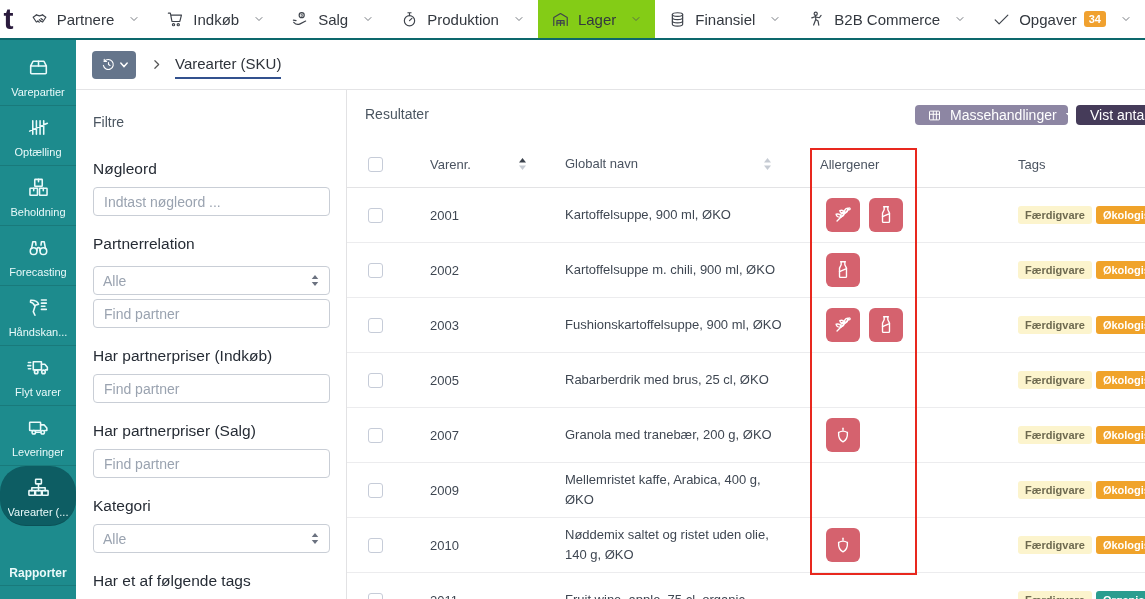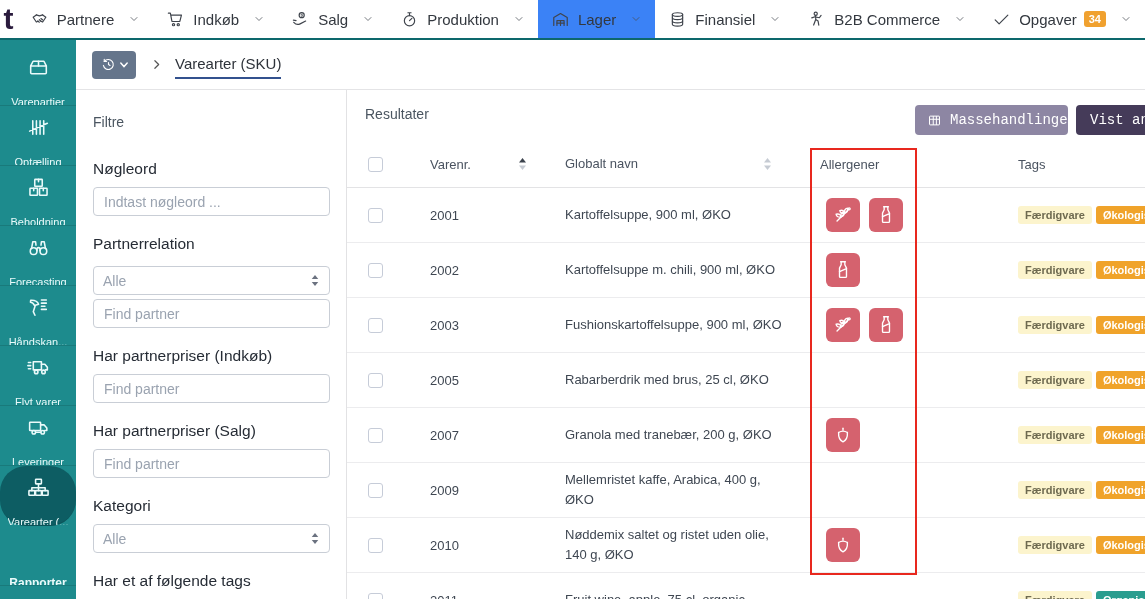--- a/index.html
+++ b/index.html
@@ -7,38 +7,38 @@
     font-family:"Liberation Sans", sans-serif; color:#3d4450; }
   svg { display:block; }
 
   
   .topnav { position:absolute; left:0; top:0; width:1145px; height:40px; background:#fff;
     border-bottom:2px solid #0d686c; display:flex; align-items:stretch; }
   .logo { width:76px; display:flex; align-items:center; justify-content:center;
     font-size:30px; font-weight:600; color:#2a1b3d; }
   .topnav-items { display:flex; align-items:stretch; }
   .nav-item { display:flex; align-items:center; padding:0 13px; cursor:pointer;text-align:center; }
-  .nav-item.active { background:#3b82f6; }
+  .nav-item.active { background:#84cc16; }
   .nicon { width:19px; height:19px; color:#3f444c; margin-right:8px; }
   .nicon svg { width:19px; height:19px; }
   .nlabel { font-size:15px; color:#33383f; white-space:nowrap; }
   .badge { background:#f0a12f; color:#fff; font-size:11px; font-weight:700;
     border-radius:3px; padding:2px 5px; margin-left:7px; }
   .chev { width:12px; height:12px; color:#4a4f57; margin-left:14px; }
   .chev svg { width:12px; height:12px; }
 
   
   .sidebar { position:absolute; left:0; top:40px; width:76px; height:559px;
     background:#1d8b8d; padding-top:6px; }
   .side-item { height:60px; display:flex; flex-direction:column; align-items:center;
     padding-top:9px; cursor:pointer; border-bottom:1px solid rgba(0,0,0,.12); }
   .side-item.active { background:#0d5d63;border-radius:26px; }
   .sicon { width:25px; height:25px; color:#eafafa; }
   .sicon svg { width:25px; height:25px; }
-  .slabel { font-size:11px; color:#eafafa; margin-top:16px; white-space:nowrap;
+  .slabel { font-size:11px; color:#eafafa; margin-top:6px; white-space:nowrap;
     max-width:74px; overflow:hidden; }
   .side-item.no-icon { padding-top:34px; }
   .side-item.no-icon .slabel { font-size:12px; font-weight:700; }
 
   
   .crumbbar { position:absolute; left:76px; top:40px; width:1069px; height:50px;
     background:#fff; border-bottom:1px solid #e4e4e6; display:flex; align-items:center; }
   .history-btn { margin-left:16px; width:44px; height:28px; background:#65758b;
     border-radius:4px; display:flex; align-items:center; justify-content:center;
     gap:4px; color:#fff; cursor:pointer; }
@@ -64,22 +64,22 @@
     display:flex; align-items:center; justify-content:space-between; padding:0 9px;
     cursor:pointer; }
   .fselect .sel-val { font-size:14px; color:#9aa3b0; }
   .fselect svg { width:10px; height:13px; }
   .tagbox { width:237px; min-height:29px; border:1px solid #c9ced6; border-radius:4px;
     display:flex; align-items:center; padding:0 7px; gap:6px; }
 
   
   .results { position:absolute; left:347px; top:90px; width:798px; height:509px; background:#fff; }
   .results-title { position:absolute; left:18px; top:16px; font-size:14px; color:#4a5560; }
-  .btn { position:absolute; top:15px; height:30px; border-radius:4px; color:#fff;
-    font-size:14px; display:flex; align-items:center; cursor:pointer;font-family:Liberation Mono, monospace; }
+  .btn { position:absolute; top:15px; height:20px; border-radius:4px; color:#fff;
+    font-size:14px; display:flex; align-items:center; cursor:pointer; }
   .btn-bulk { left:568px; width:153px; background:#8d86a3; padding:0 12px; gap:8px; }
   .btn-bulk svg { width:15px; height:15px; }
   .btn-bulk .bcaret svg { width:8px; height:8px; }
   .btn-count { left:729px; width:130px; background:#453b59; padding:0 14px; }
 
   .thead, .trow { display:grid; grid-template-columns:55px 135px 265px 135px 1fr;
     align-items:center; }
   .thead { position:absolute; left:0; top:51px; width:798px; height:47px;
     border-bottom:1px solid #e3e3e5; font-size:13px; color:#4a5360; }
   .tbody { position:absolute; left:0; top:98px; width:798px; }

